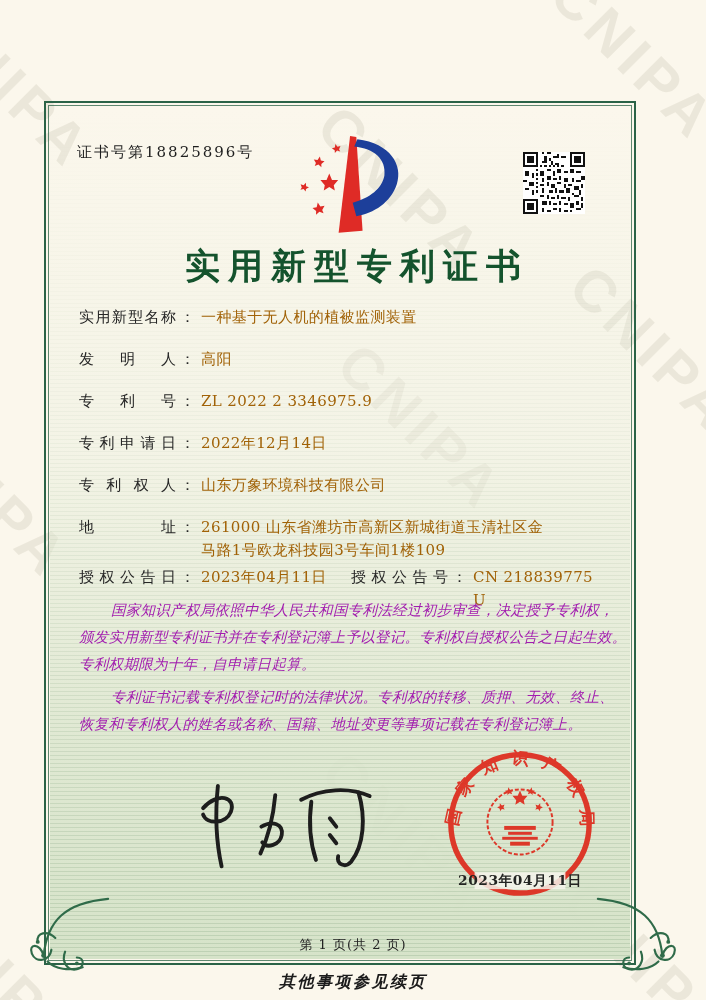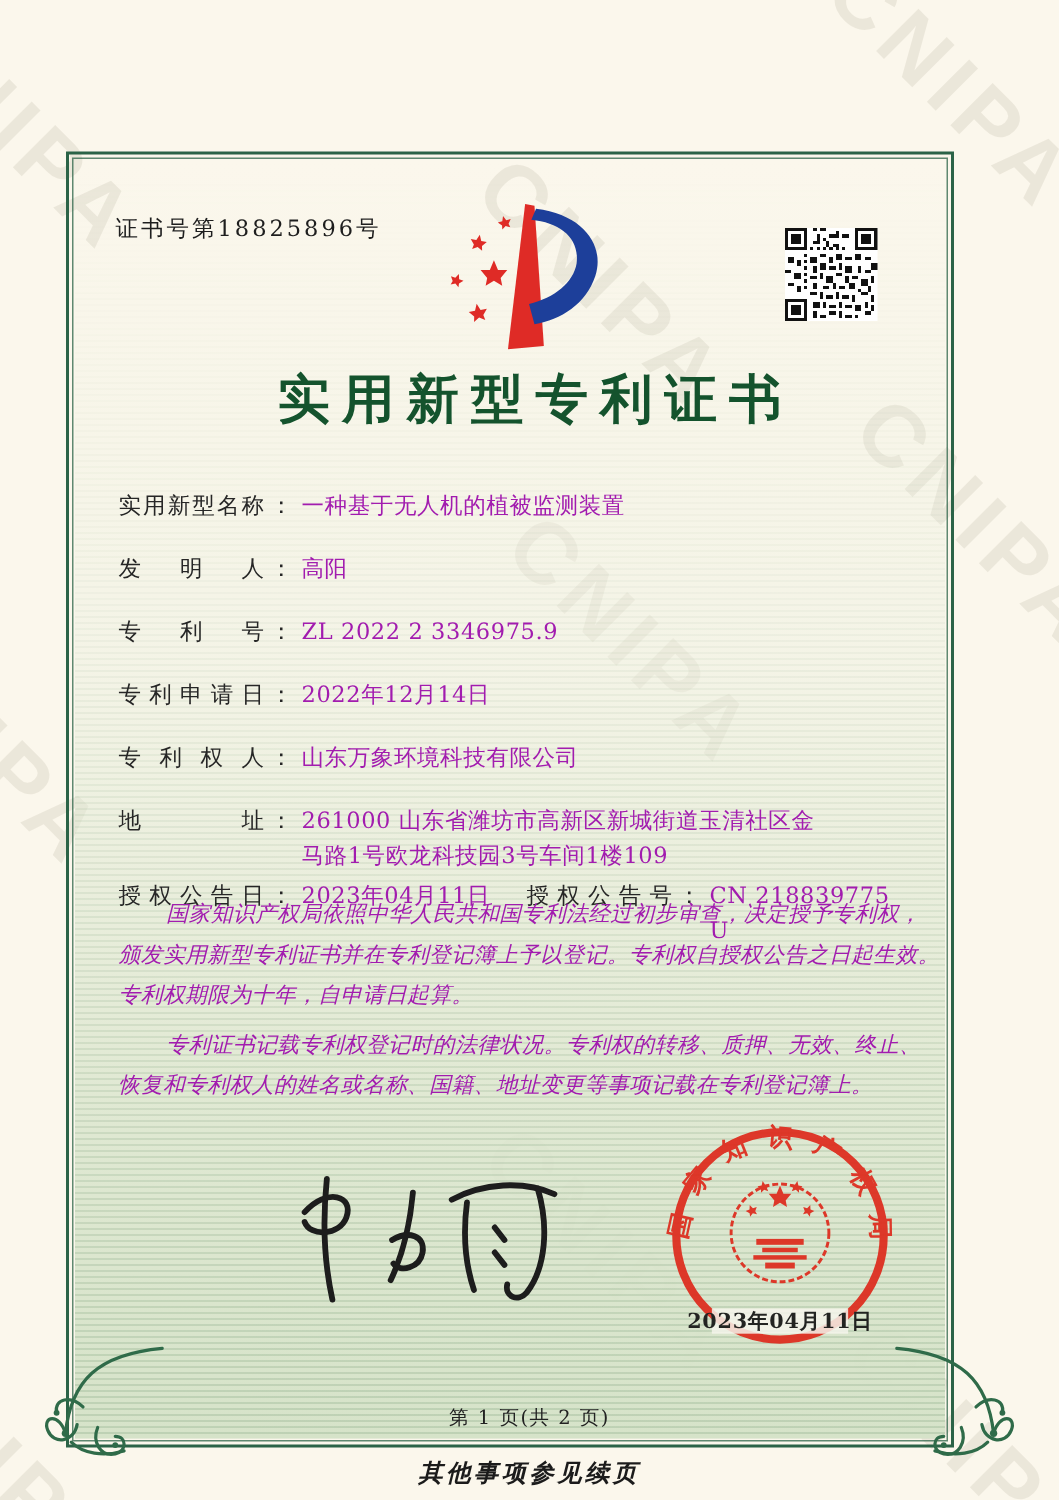--- a/index.html
+++ b/index.html
@@ -23,27 +23,27 @@
      background:repeating-linear-gradient(180deg,rgba(104,146,106,.22) 0 1px,transparent 1px 4px);
      -webkit-mask-image:linear-gradient(180deg,transparent 0%,rgba(0,0,0,.2) 34%,rgba(0,0,0,.65) 68%,#000 100%);
      mask-image:linear-gradient(180deg,transparent 0%,rgba(0,0,0,.2) 34%,rgba(0,0,0,.65) 68%,#000 100%);}
   
   .cert-no{position:absolute;left:77px;top:143px;font-size:15px;letter-spacing:2px;color:#1e1e1e;}
   .logo{position:absolute;left:290px;top:134px;width:116px;height:104px;}
   .qr{position:absolute;left:523px;top:152px;width:62px;height:62px;}
   .title{position:absolute;left:0;right:0;top:243px;text-align:center;
          font-weight:700;font-size:35px;letter-spacing:8px;text-indent:8px;color:#14532d;}
   
-  .fields{position:absolute;left:79px;top:306px;width:530px;font-size:15px;line-height:23px;margin-top:20px;}
+  .fields{position:absolute;left:79px;top:306px;width:530px;font-size:15px;line-height:23px;}
   .f-row{display:flex;align-items:flex-start;min-height:42px;}
   .f-row.addr{min-height:50px;}
   .f-label{width:97px;flex:none;text-align:justify;text-align-last:justify;
            -moz-text-align-last:justify;text-justify:inter-character;}
   .f-colon{flex:none;margin:0 6px 0 4px;}
-  .f-value{letter-spacing:.4px;color:#a21caf;}
+  .f-value{letter-spacing:.4px;color:#a16207;}
   .f-value.w150{width:150px;flex:none;}
   .f-value.addr-v{max-width:352px;}
   
   .legal{position:absolute;left:79px;top:597px;width:549px;font-size:14.5px;line-height:27px;
          font-style:italic;color:#a21caf;}
   .legal p{margin:0;text-indent:2.2em;letter-spacing:.3px;}
   .legal p + p{margin-top:6px;}
   
   .director{position:absolute;left:86px;top:810px;font-size:17px;font-weight:700;
             line-height:33px;color:#1c1c1c;}

